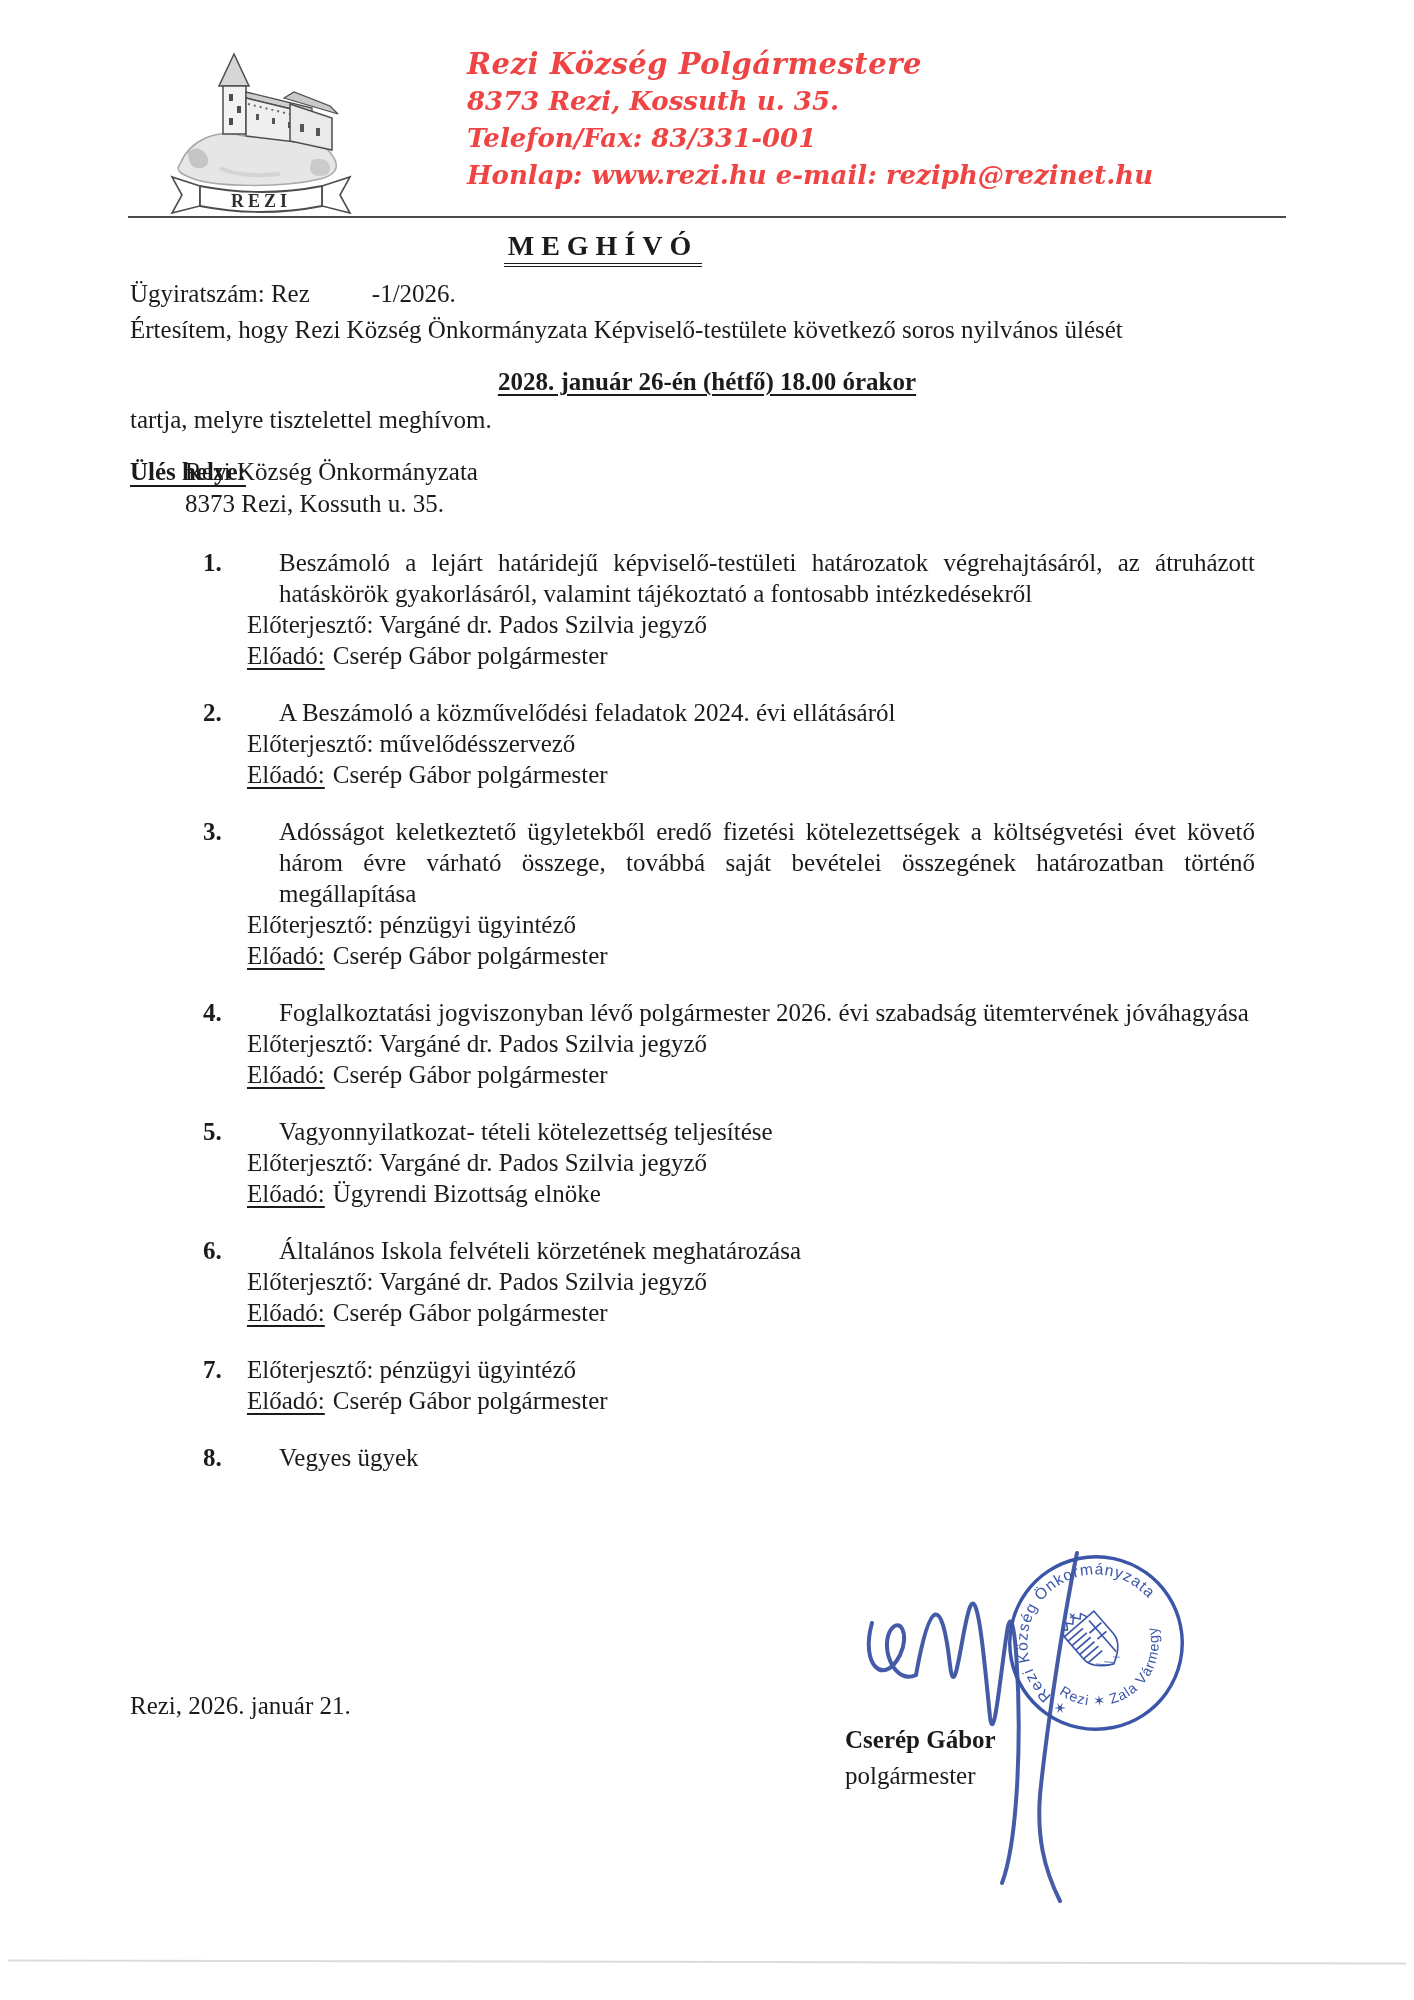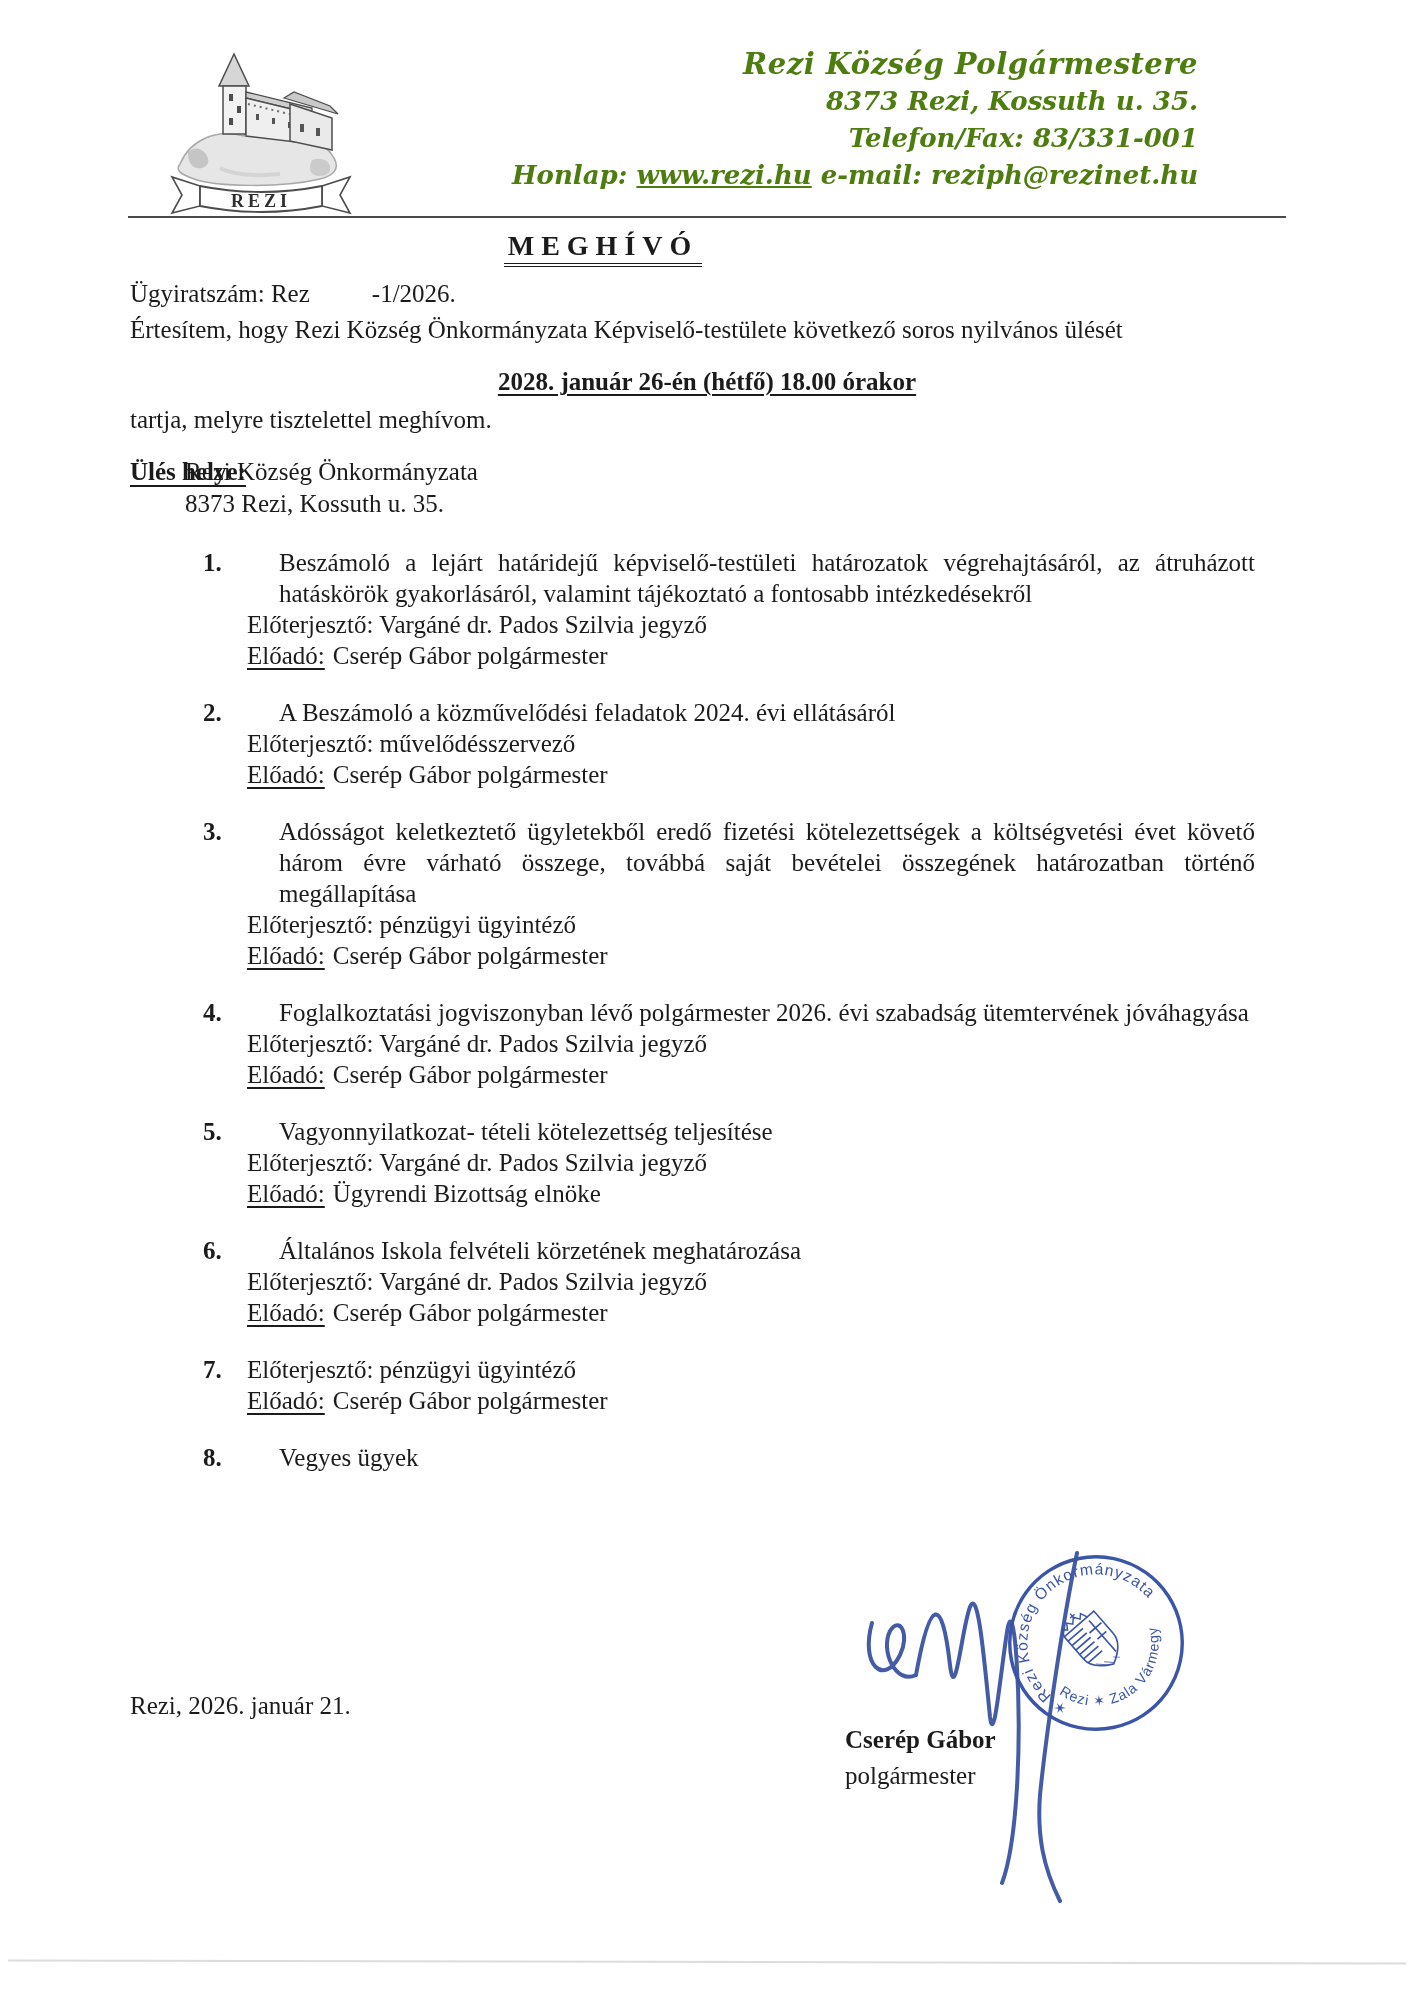--- a/index.html
+++ b/index.html
@@ -2,25 +2,25 @@
 <html><head>
 <meta charset="utf-8">
 <style>
   html,body{margin:0;padding:0;background:#ffffff;}
   .page{
     position:relative;width:1414px;height:2000px;background:#fff;
     font-family:"Liberation Serif",serif;color:#1b1b1b;overflow:hidden;
   }
   
   .logo-wrap{position:absolute;left:160px;top:40px;width:205px;height:178px;}
-  .head-text{position:absolute;left:512px;top:46px;line-height:37px;
-    font-family:"DejaVu Serif",serif;font-style:italic;font-weight:bold;color:#4d7c0f;text-align:right;}
+  .head-text{position:absolute;left:467px;top:46px;line-height:37px;
+    font-family:"DejaVu Serif",serif;font-style:italic;font-weight:bold;color:#ef4444;}
   .head-text .l1{font-size:29px;letter-spacing:.5px;}
   .head-text .l2,.head-text .l3,.head-text .l4{font-size:26px;}
-  .head-text .url{text-decoration:underline;margin-top:31px;}
+  .head-text .url{margin-top:31px;}
   .header-rule{position:absolute;left:128px;top:216px;width:1158px;height:2px;background:#4a4a4a;}
   
   .title-row{position:absolute;left:0;top:230px;width:1206px;text-align:center;}
   .doc-title{display:inline-block;font-size:28px;font-weight:bold;letter-spacing:7px;
     border-bottom:4px double #1b1b1b;padding:0 4px 1px 4px;}
   .case-line{position:absolute;left:130px;top:280px;font-size:25px;}
   .case-line .gap{display:inline-block;width:62px;}
   .intro{position:absolute;left:130px;top:314px;width:1120px;font-size:25px;line-height:31px;}
   .dt-row{position:absolute;left:0;top:368px;width:1414px;text-align:center;}
   .meet-dt{display:inline-block;font-size:25px;font-weight:bold;text-decoration:underline;

